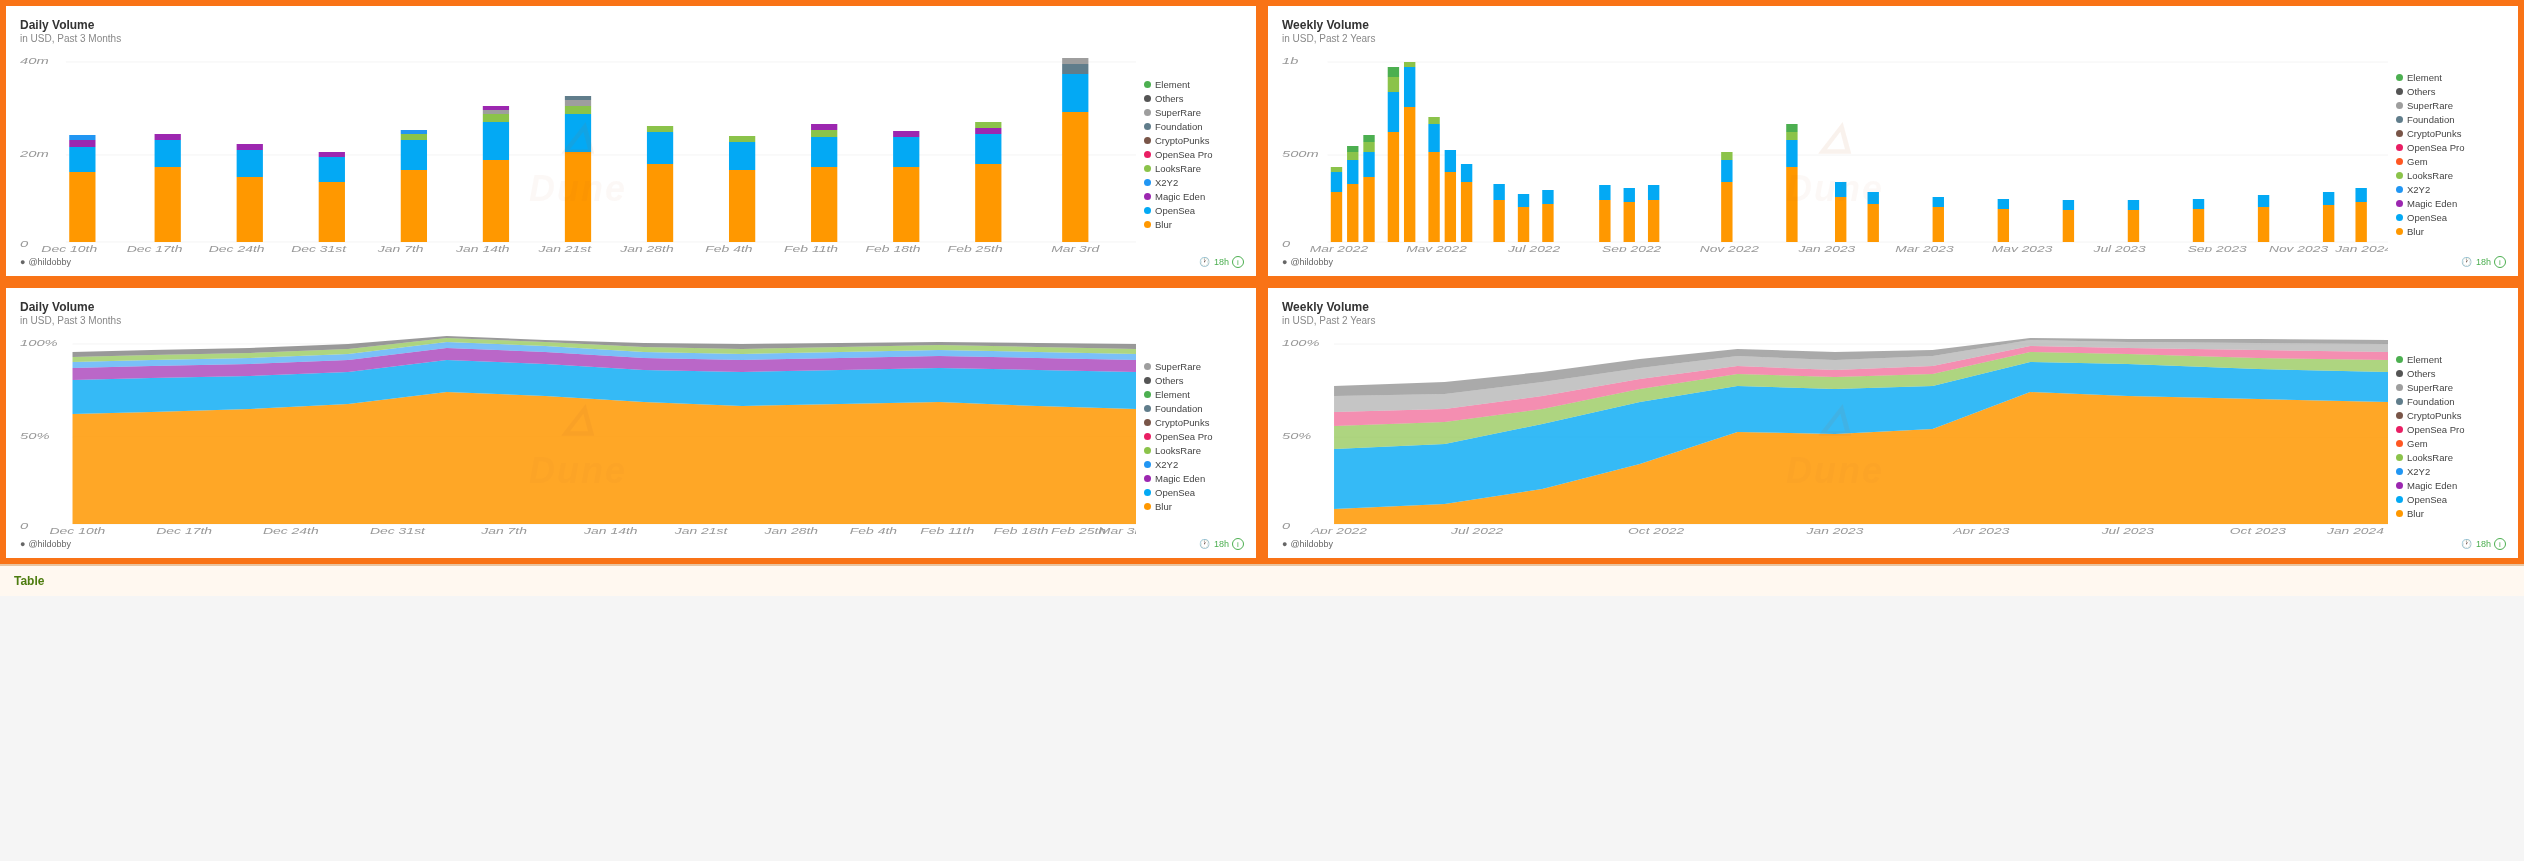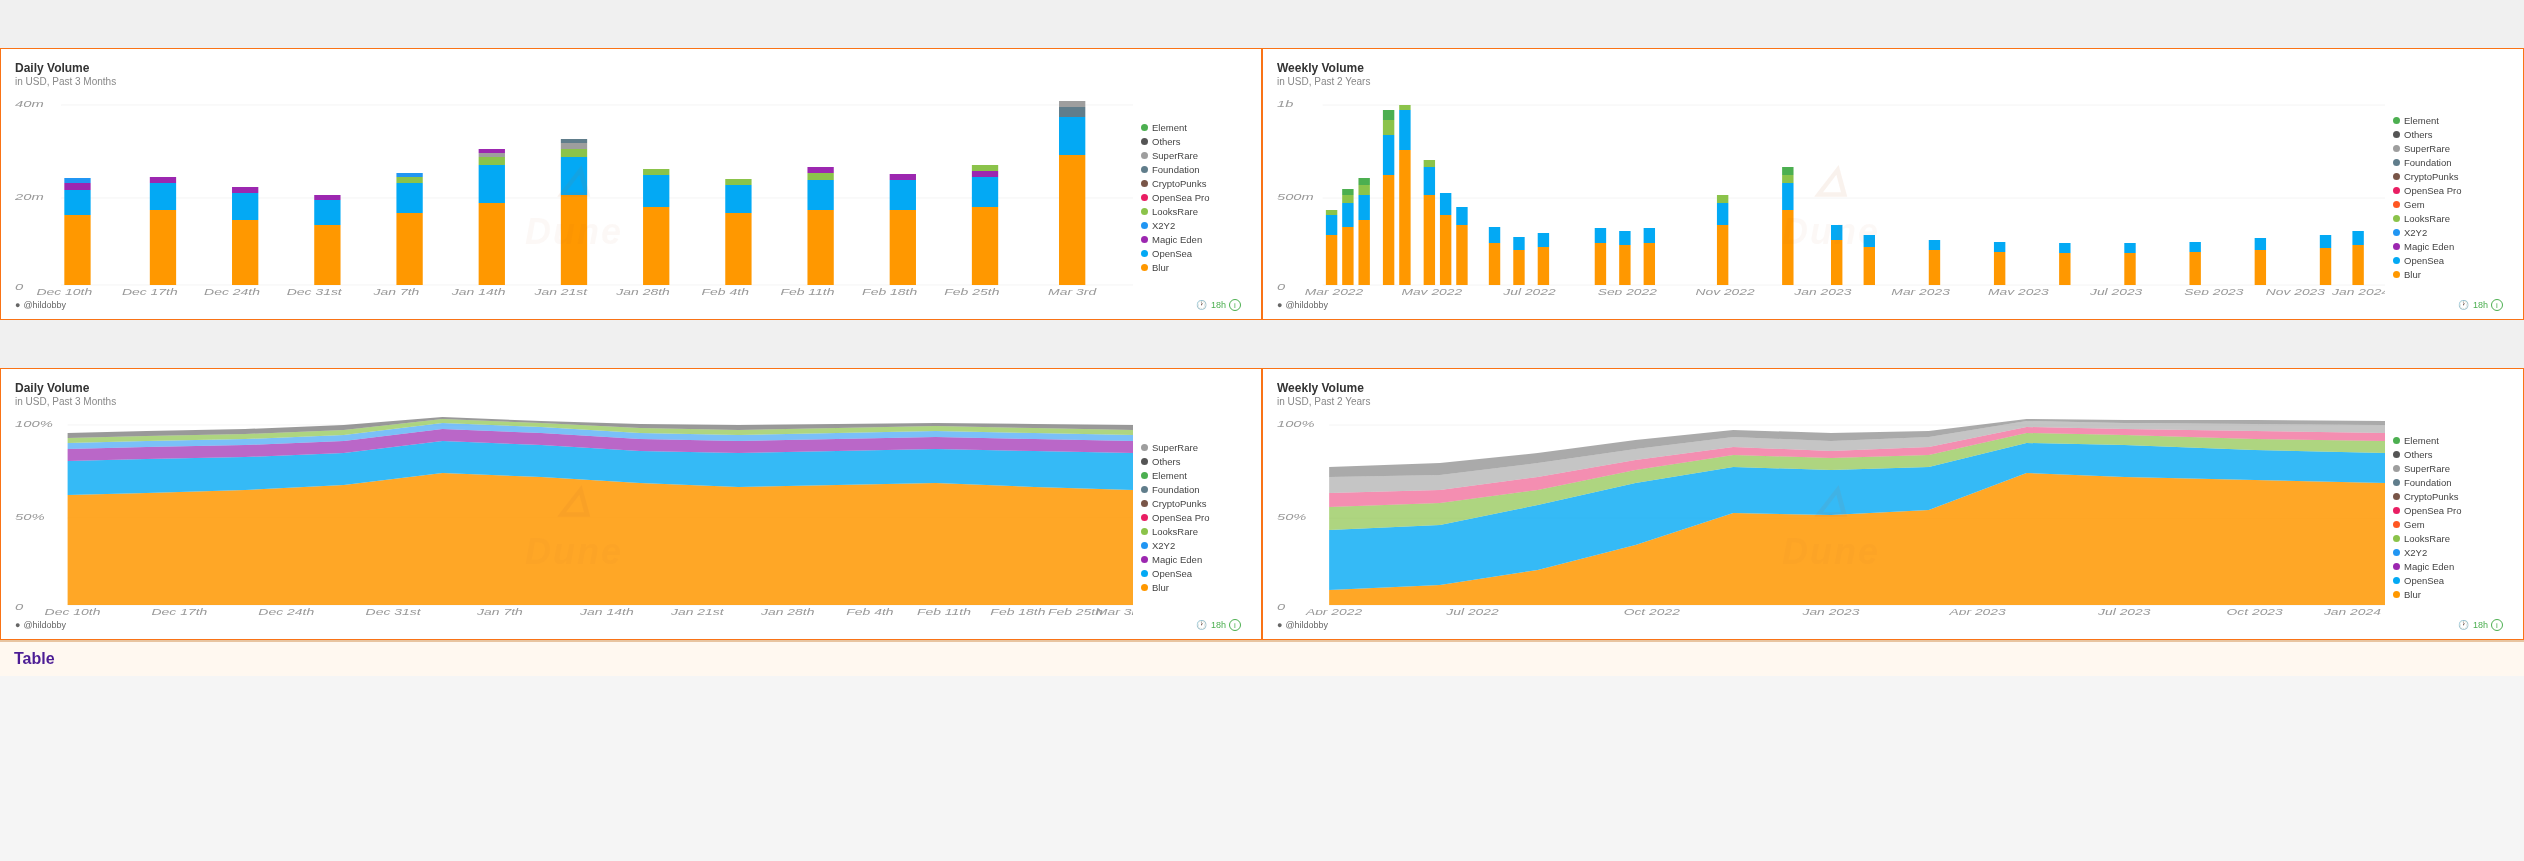--- a/index.html
+++ b/index.html
@@ -1,41 +1,41 @@
 <!DOCTYPE html>
 <html><head>
   <meta charset="utf-8">
   <style>
     * { margin: 0; padding: 0; box-sizing: border-box; }
     body { background: #f5f5f5; font-family: -apple-system, BlinkMacSystemFont, 'Segoe UI', sans-serif; font-size: 11px; color: #333; }
     
     .dashboard { display: grid; grid-template-columns: 1fr 1fr; grid-template-rows: auto auto auto; gap: 0; background: #f0f0f0; }
     
-    .chart-card { background: #fff; border: 1px solid #f97316; padding: 12px 20px 8px 14px; position: relative; overflow: hidden; margin-top: 48px; }
+    .chart-card { background: #fff; border: 6px solid #f97316; padding: 12px 12px 8px 14px; position: relative; overflow: hidden; }
     
     .chart-title { font-size: 12px; font-weight: 600; color: #333; margin-bottom: 1px; }
     .chart-subtitle { font-size: 10px; color: #888; margin-bottom: 8px; }
     
     .chart-area { display: flex; gap: 8px; }
     .chart-plot { flex: 1; position: relative; font-style: italic; }
     .chart-legend { width: 100px; display: flex; flex-direction: column; gap: 3px; justify-content: center; padding-top: 4px; }
     .chart-legend-right { width: 110px; }
     
     .legend-item { display: flex; align-items: center; gap: 4px; font-size: 9.5px; color: #444; }
     .legend-dot { width: 7px; height: 7px; border-radius: 50%; flex-shrink: 0; }
     
     .chart-footer { display: flex; justify-content: space-between; align-items: center; margin-top: 4px; }
     .chart-user { font-size: 9px; color: #666; display: flex; align-items: center; gap: 3px; }
     .chart-time { font-size: 9px; color: #4CAF50; display: flex; align-items: center; gap: 3px; }
     
     .dune-watermark { position: absolute; top: 50%; left: 50%; transform: translate(-50%, -50%); opacity: 0.08; font-size: 52px; font-weight: 700; color: #c0622a; pointer-events: none; display: flex; flex-direction: column; align-items: center; }
     .dune-watermark .dune-icon { font-size: 40px; margin-bottom: -8px; }
     
     .bottom-section { grid-column: 1 / -1; background: #fff8f0; border-top: 2px solid #e8c4a0; padding: 8px 14px; }
-    .bottom-label { font-size: 16px; font-weight: 600; color: #4c1d95; }
+    .bottom-label { font-size: 12px; font-weight: 600; color: #4d7c0f; }
 
     
     svg { display: block; }
     
     .y-axis-label { font-size: 9px; fill: #999; }
     .x-axis-label { font-size: 8.5px; fill: #999; }
   </style>
 </head>
 <body>
 

